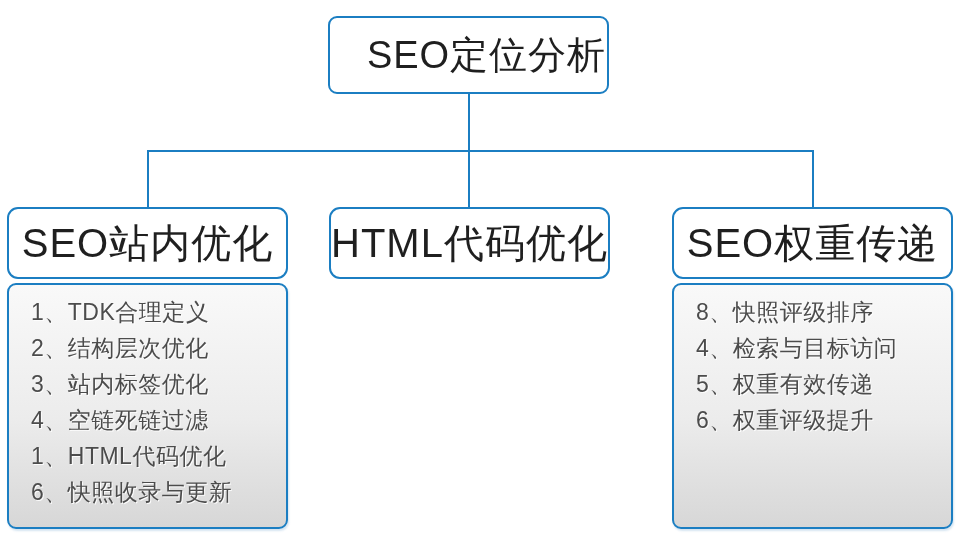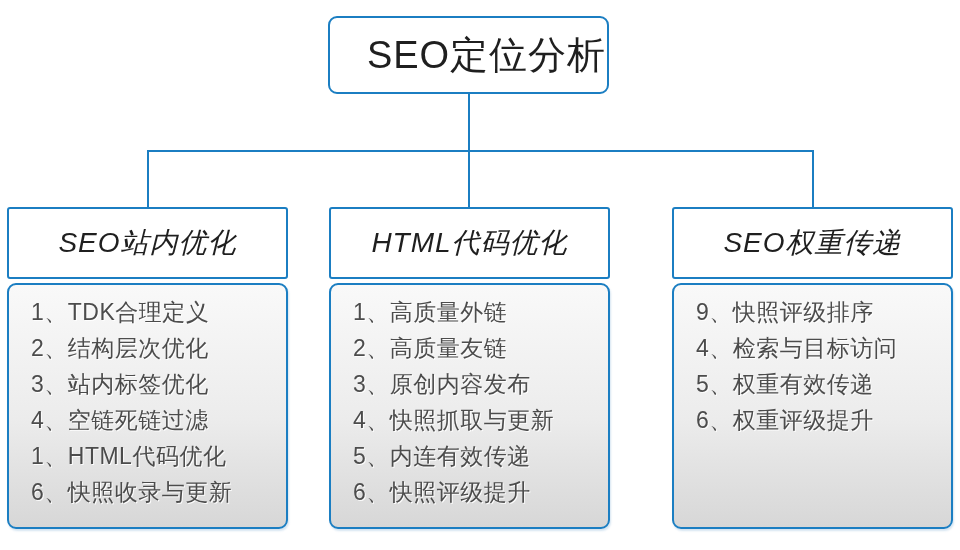--- a/index.html
+++ b/index.html
@@ -30,23 +30,23 @@
   }
 
   
   .col{position:absolute;top:207px;width:281px;}
   #col-0{left:7px;}
   #col-1{left:329px;}
   #col-2{left:672px;}
 
   .col-header{
     width:100%;height:72px;background:#ffffff;
-    border:2px solid var(--accent);border-radius:3px;
+    border:2px solid var(--accent);border-radius:11px;
     display:flex;align-items:center;justify-content:center;
-    font-size:28px;color:var(--header-text);letter-spacing:1px;font-style:italic;
+    font-size:40px;color:var(--header-text);letter-spacing:1px;
   }
 
   .col-list{
     margin-top:4px;width:100%;height:246px;
     border:2px solid var(--accent);border-radius:9px;
     background:linear-gradient(180deg,#f9f9f9 0%,#ececec 55%,#d7d7d7 100%);
     padding:9px 8px 0 22px;
     box-shadow:1px 2px 2px rgba(30,110,180,0.18);
   }
   .list-item{
@@ -80,35 +80,27 @@
       <div class="list-item">4、空链死链过滤</div>
       <div class="list-item">1、HTML代码优化</div>
       <div class="list-item">6、快照收录与更新</div>
     </div>
   </div>
 
   <div class="col" id="col-1">
     <div class="col-header">
       <span>HTML代码优化</span>
     </div>
-    <div class="col-list">
-      <div class="list-item">1、高质量外链</div>
-      <div class="list-item">2、高质量友链</div>
-      <div class="list-item">3、原创内容发布</div>
-      <div class="list-item">4、快照抓取与更新</div>
-      <div class="list-item">5、内连有效传递</div>
-      <div class="list-item">6、快照评级提升</div>
-    </div>
   </div>
 
   <div class="col" id="col-2">
     <div class="col-header">
       <span>SEO权重传递</span>
     </div>
     <div class="col-list">
-      <div class="list-item">9、快照评级排序</div>
+      <div class="list-item">8、快照评级排序</div>
       <div class="list-item">4、检索与目标访问</div>
       <div class="list-item">5、权重有效传递</div>
       <div class="list-item">6、权重评级提升</div>
     </div>
   </div>
 
 </div>
 
 </body></html>

